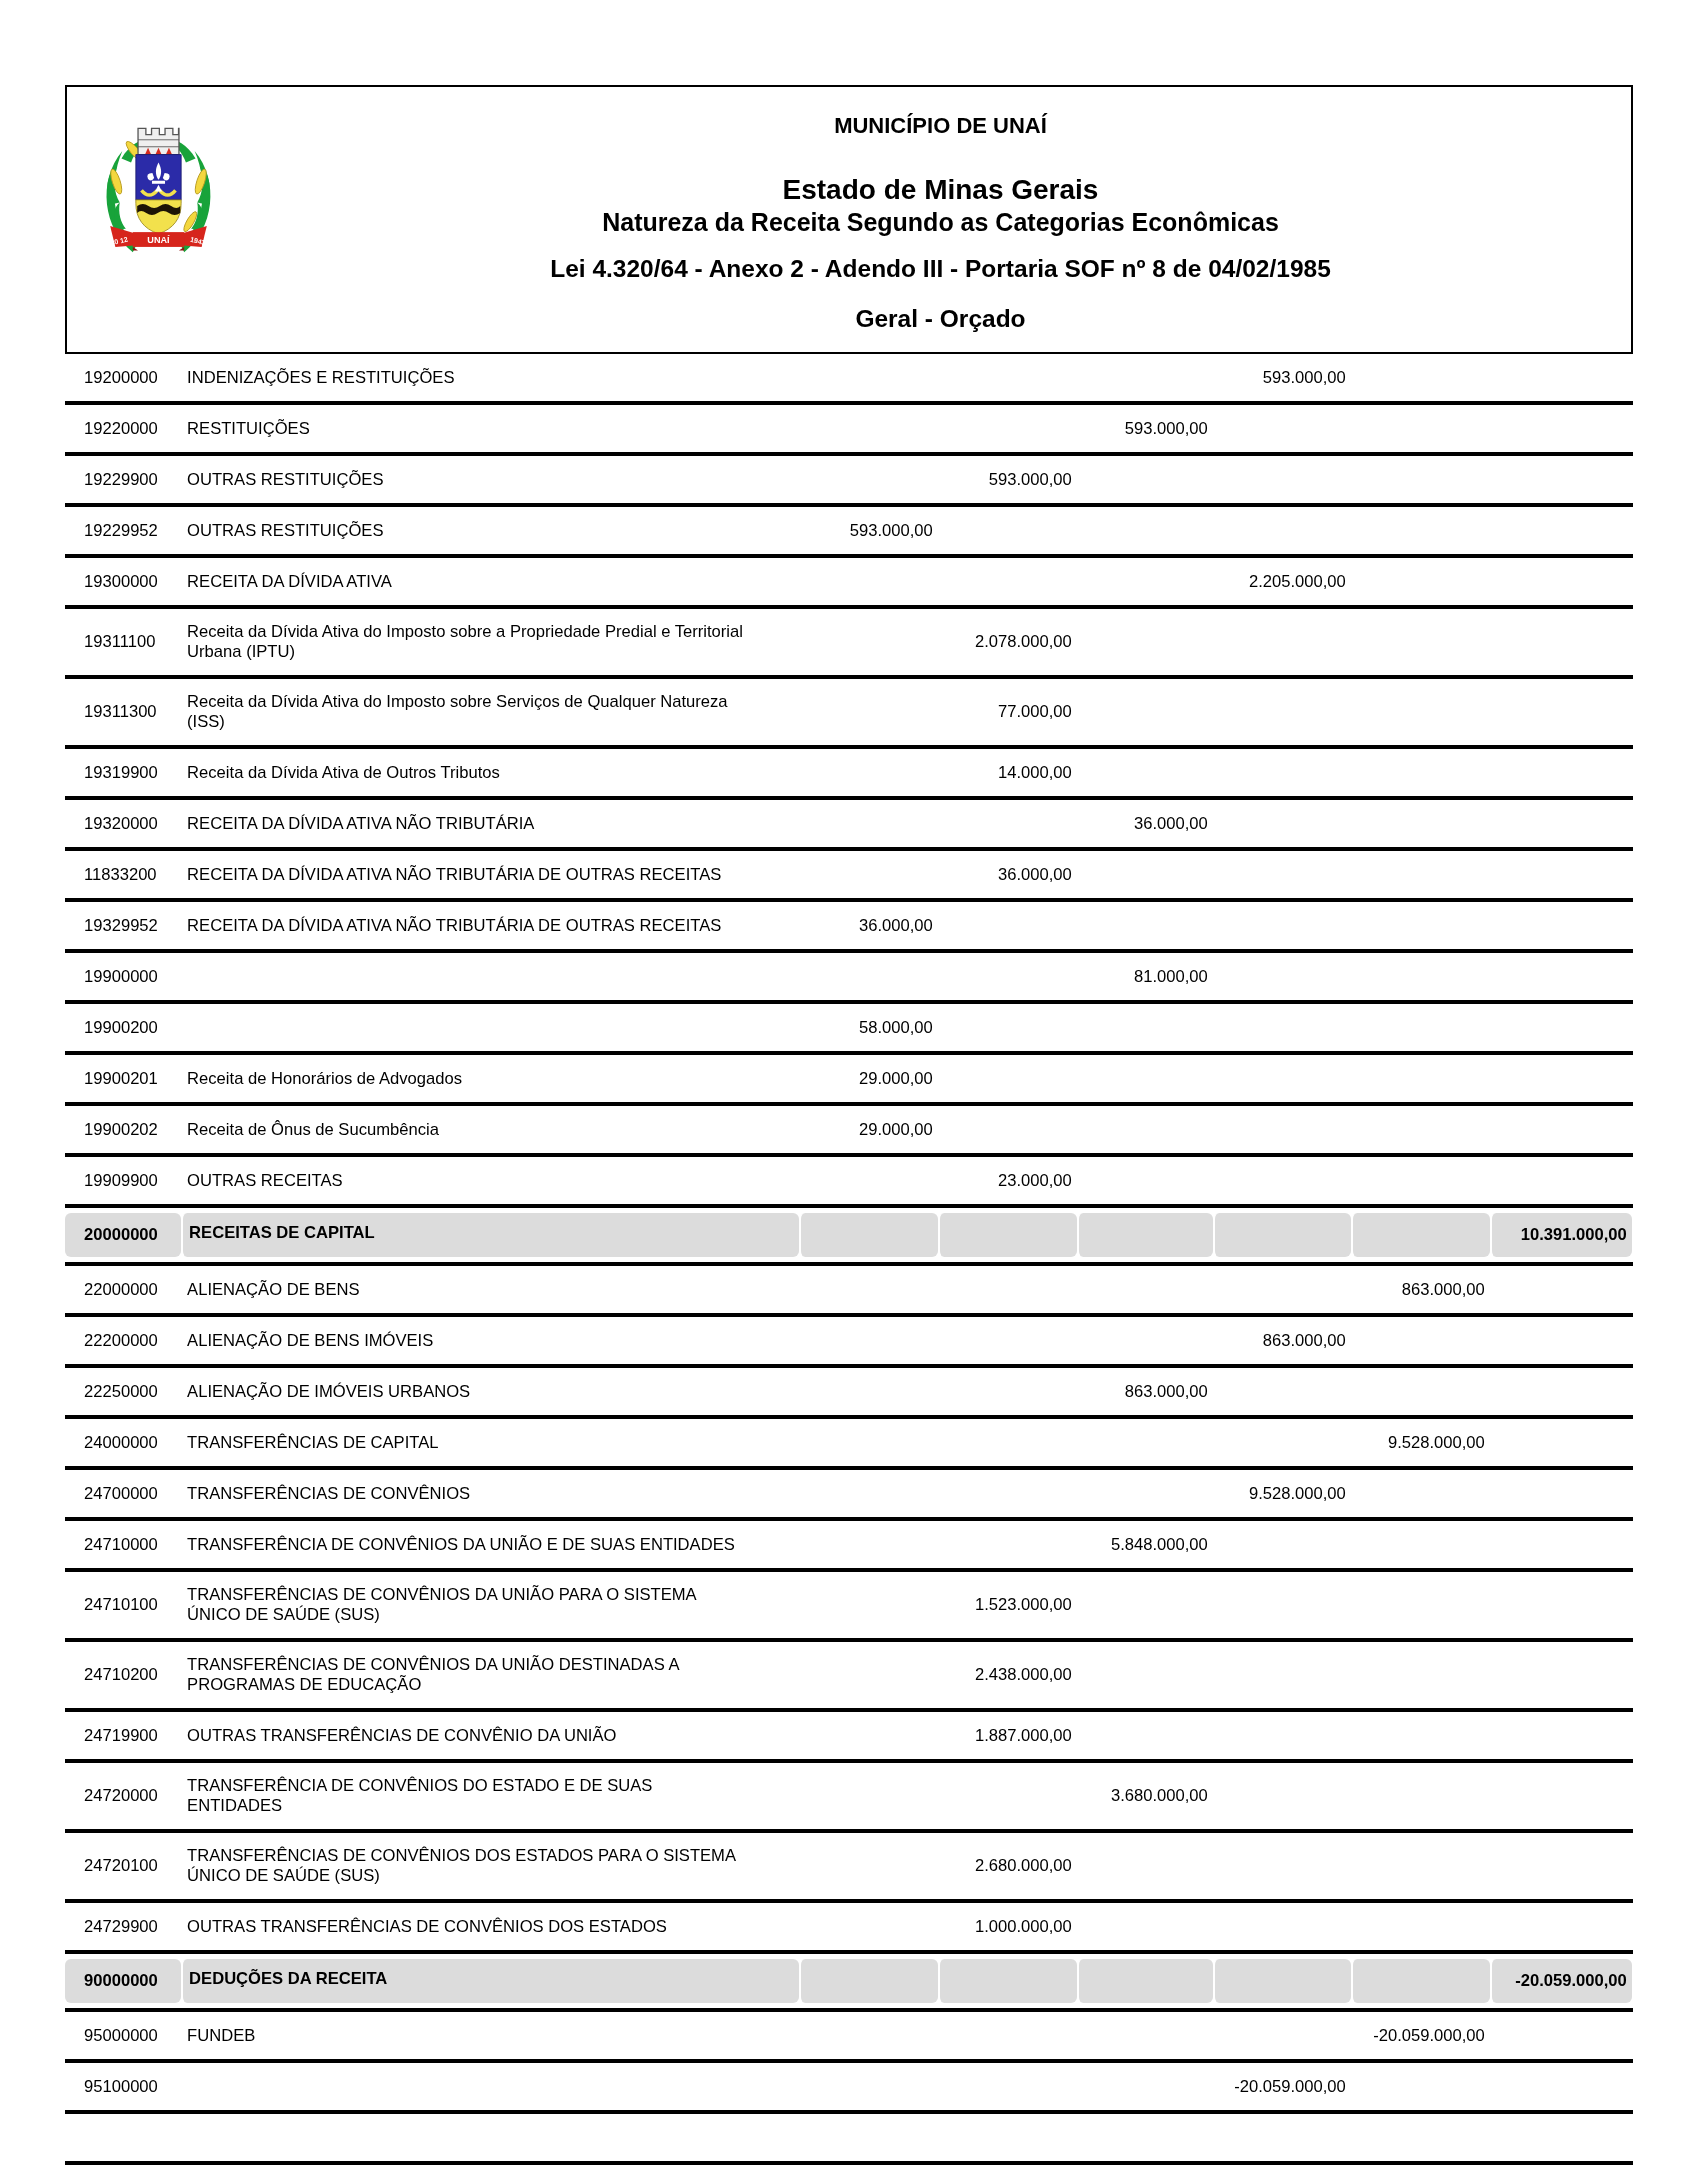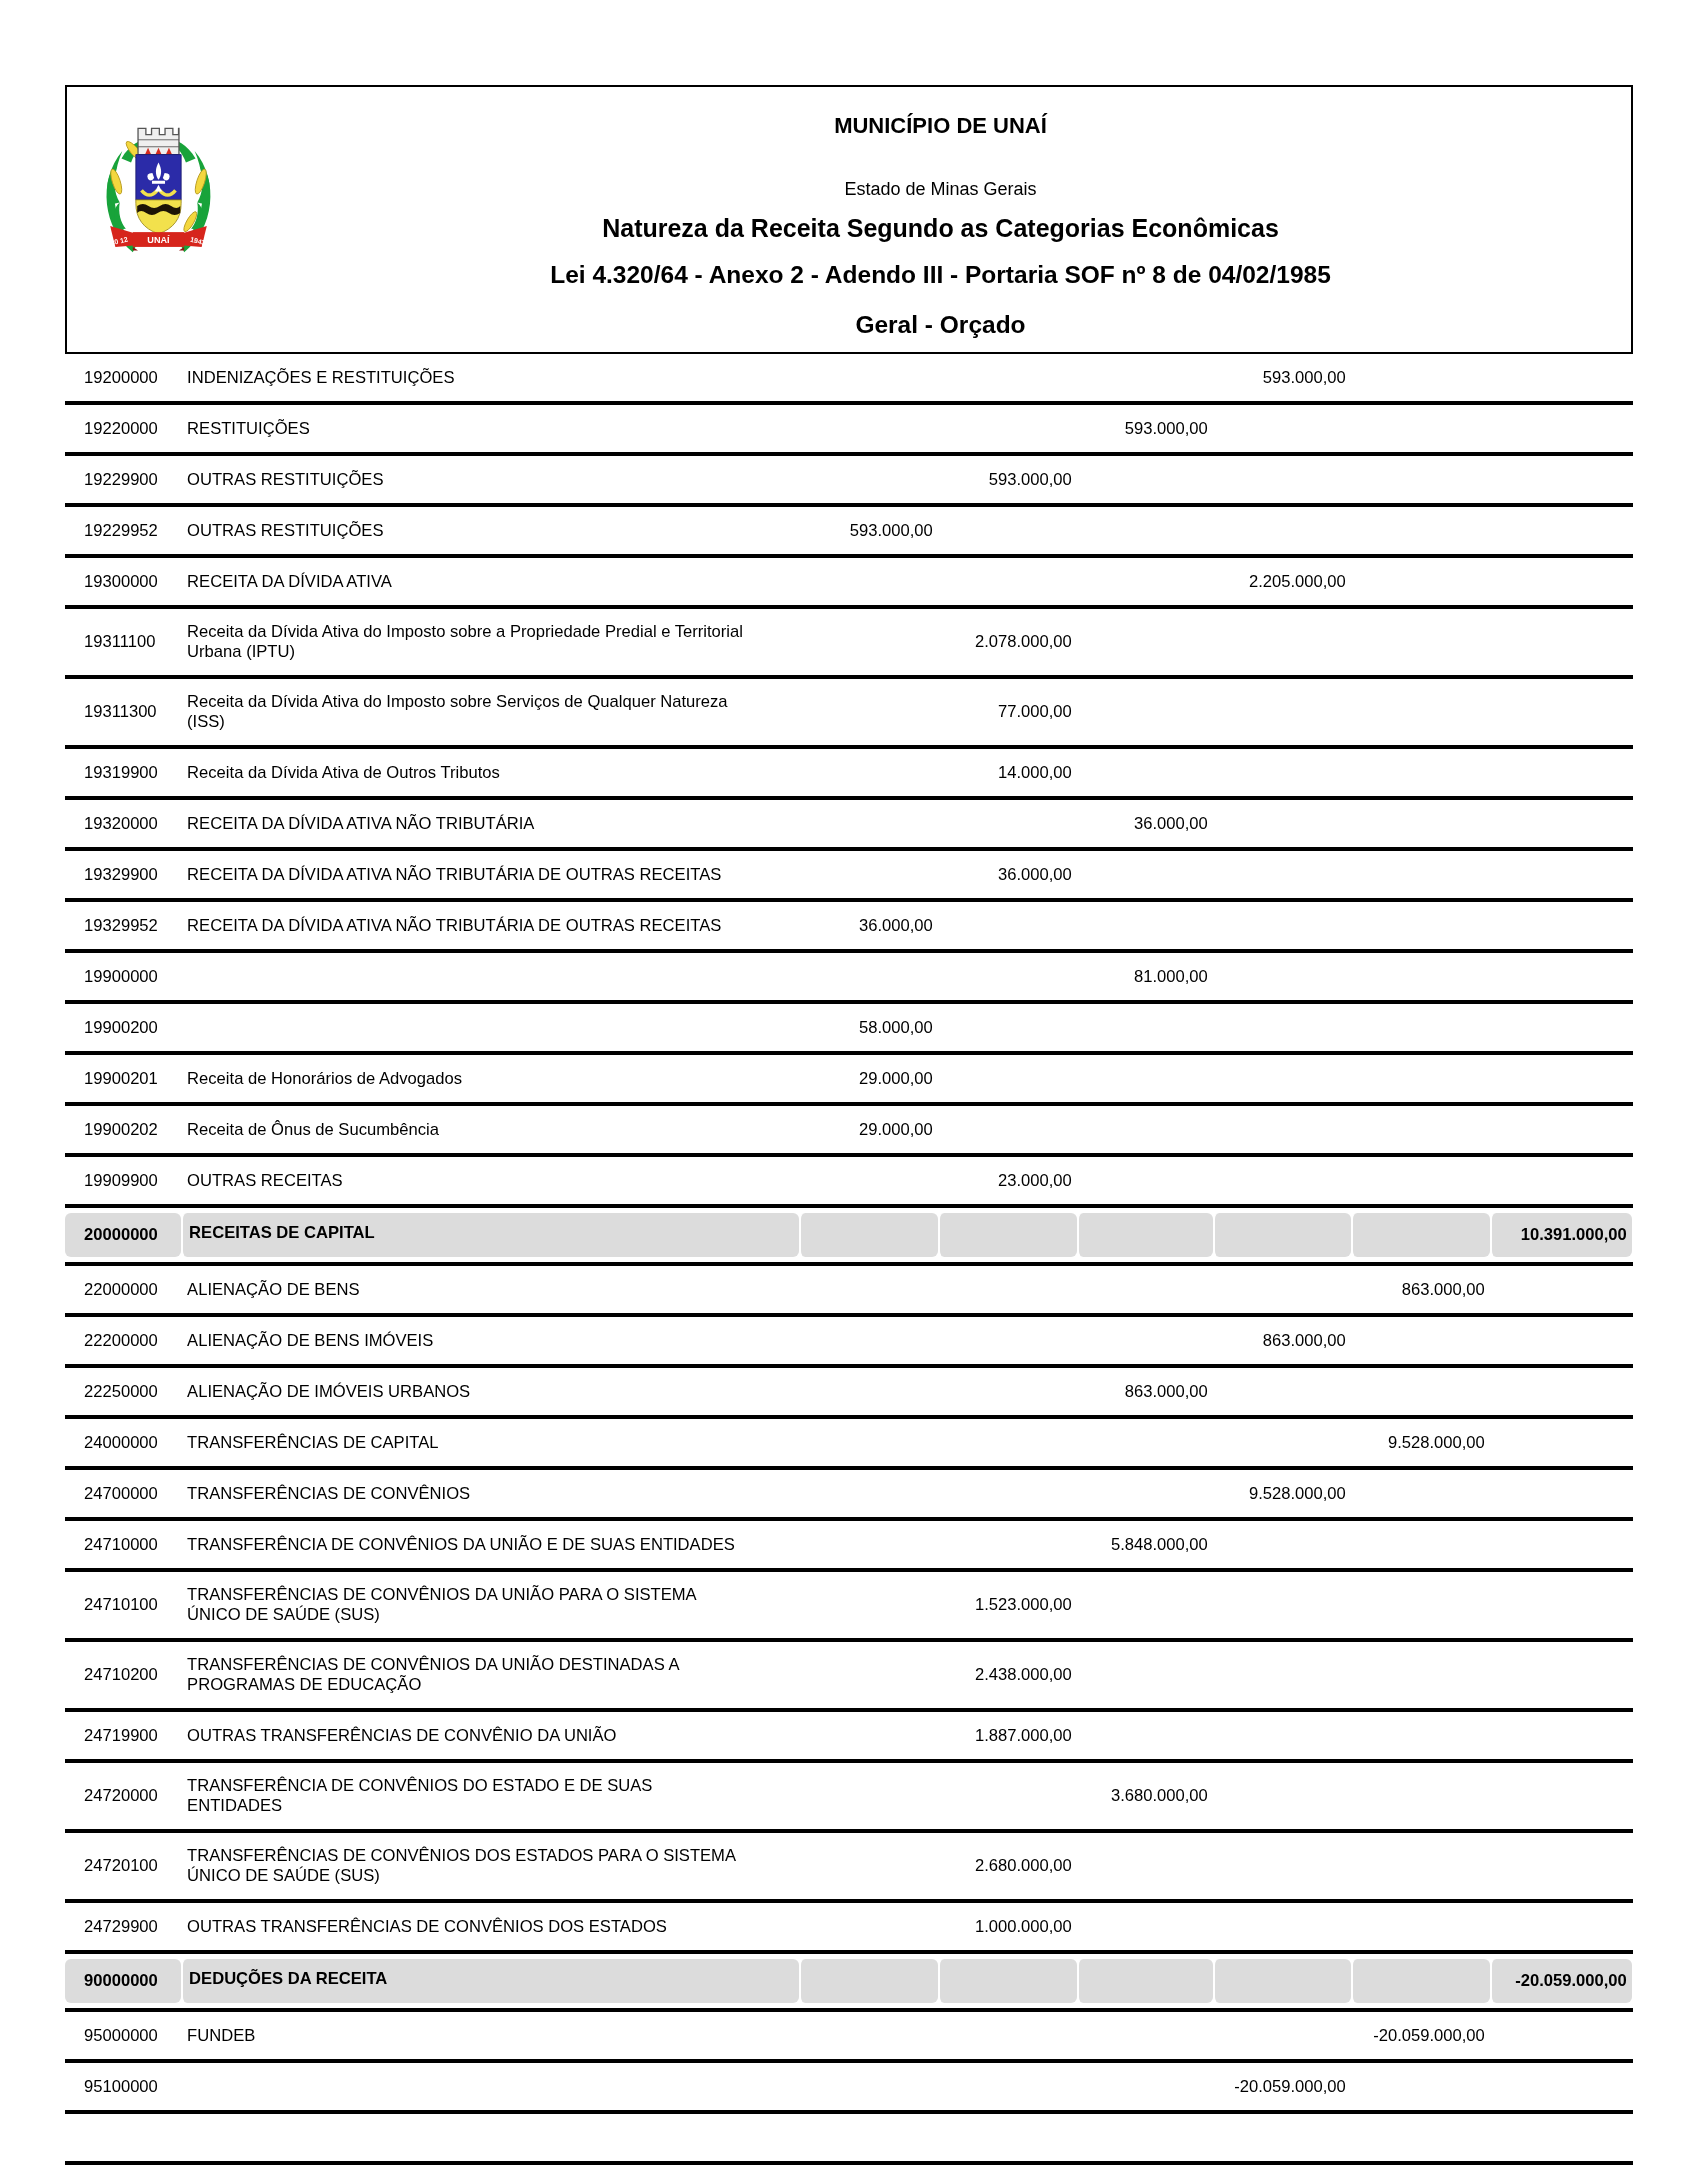--- a/index.html
+++ b/index.html
@@ -20,21 +20,21 @@
     display:flex;
     background:#fff;
   }
   .logo-wrap {
     width:183px; flex:0 0 183px;
     display:flex; align-items:flex-start; justify-content:center;
     padding-top:30px;
   }
   .header-text { flex:1; text-align:center; padding-top:20px; }
   .h-title   { font-size:22px; font-weight:bold; line-height:38px; margin-bottom:29px; }
-  .h-state   { font-size:18px; font-weight:normal; line-height:31px; margin-bottom:9px; }
+  .h-state   { font-size:28px; font-weight:bold; line-height:31px; margin-bottom:3px; }
   .h-report  { font-size:25px; font-weight:bold; line-height:28px; margin-bottom:19px; }
   .h-law     { font-size:24.5px; font-weight:bold; line-height:27px; margin-bottom:23px; }
   .h-scope   { font-size:24.5px; font-weight:bold; line-height:27px; }
 
   
   .table { margin:0 59px 0 65px; width:1568px; }
   .row {
     display:grid;
     grid-template-columns:116px 618px 139px 139px 136px 138px 139px 142px;
     align-items:center;
@@ -213,21 +213,21 @@
         <div class="cell code">19320000</div>
         <div class="cell desc">RECEITA DA DÍVIDA ATIVA NÃO TRIBUTÁRIA</div>
         <div class="cell val c1"></div>
         <div class="cell val c2"></div>
         <div class="cell val c3">36.000,00</div>
         <div class="cell val c4"></div>
         <div class="cell val c5"></div>
         <div class="cell val c6"></div>
       </div>
       <div class="row">
-        <div class="cell code">19329900</div>
+        <div class="cell code">11833200</div>
         <div class="cell desc">RECEITA DA DÍVIDA ATIVA NÃO TRIBUTÁRIA DE OUTRAS RECEITAS</div>
         <div class="cell val c1"></div>
         <div class="cell val c2">36.000,00</div>
         <div class="cell val c3"></div>
         <div class="cell val c4"></div>
         <div class="cell val c5"></div>
         <div class="cell val c6"></div>
       </div>
       <div class="row">
         <div class="cell code">19329952</div>

